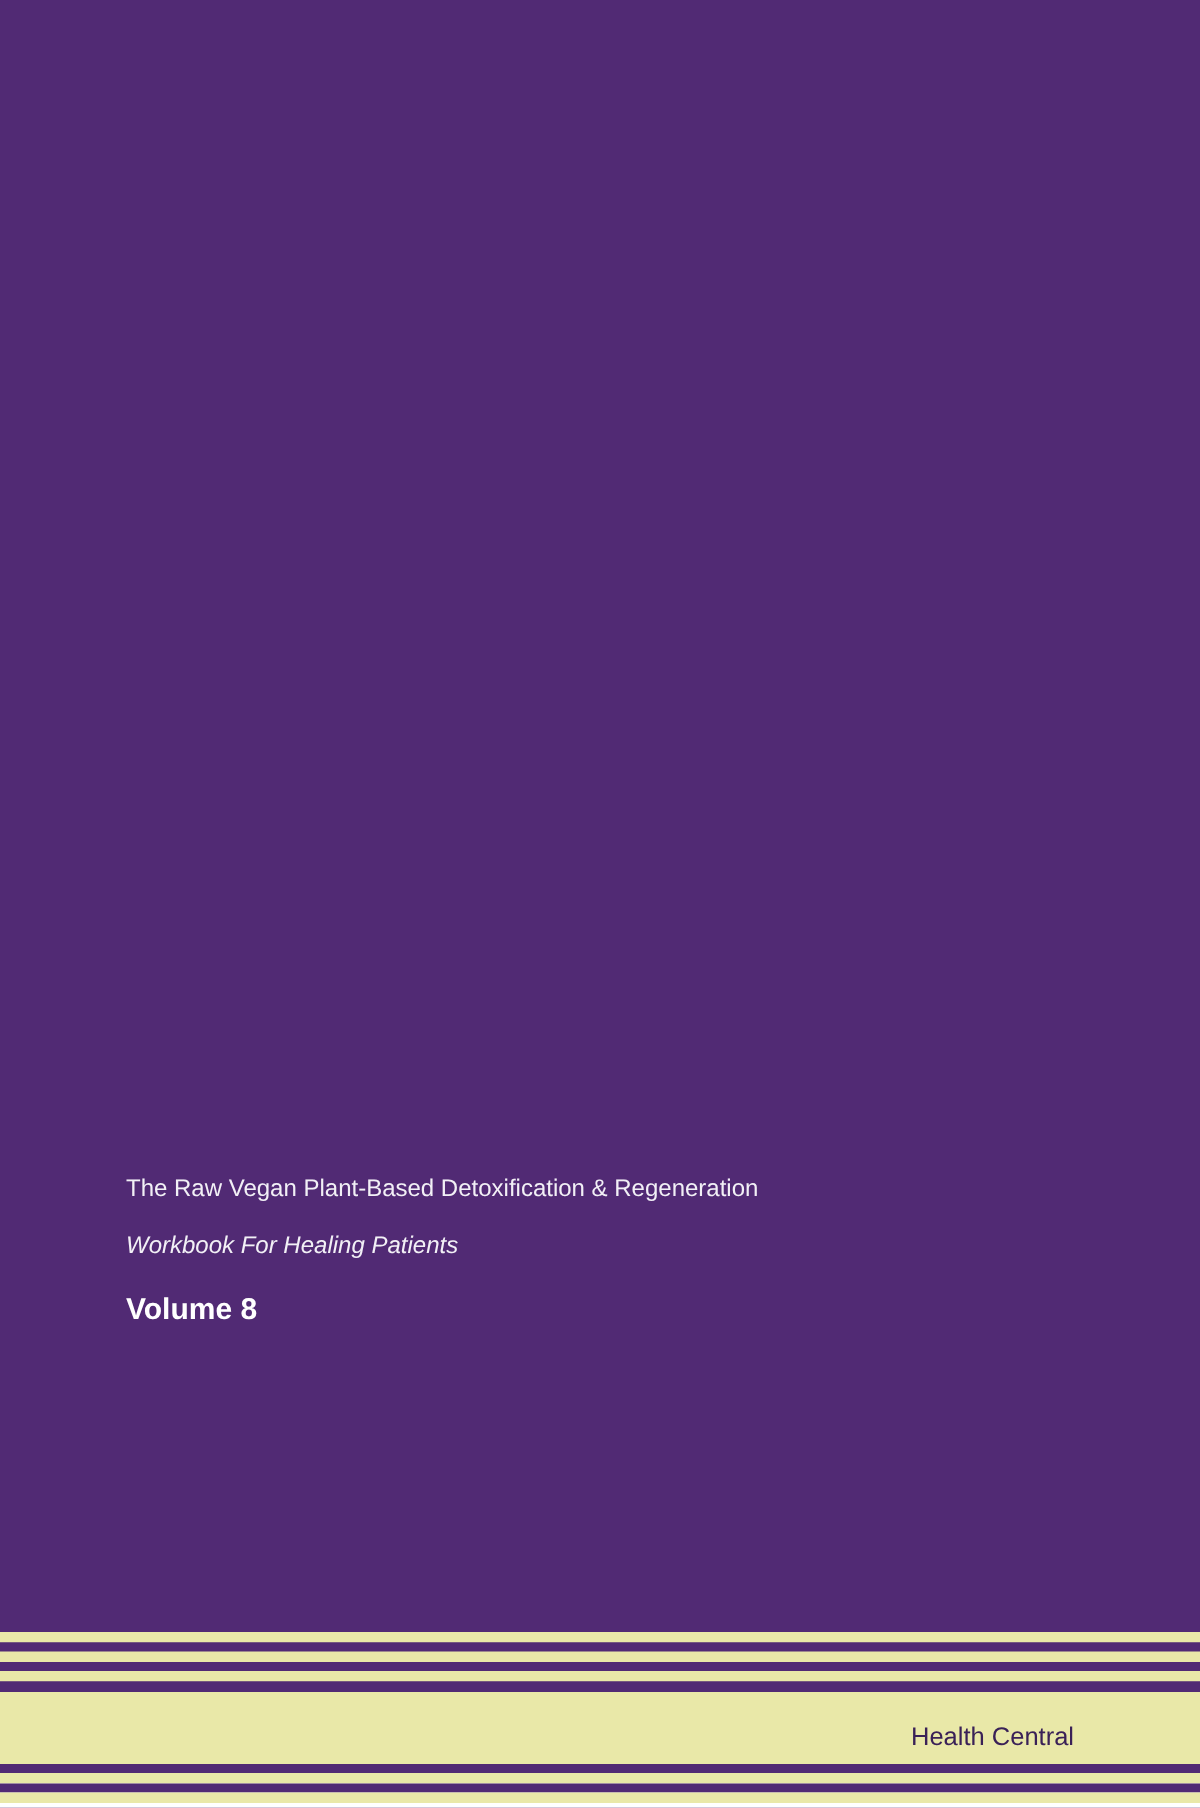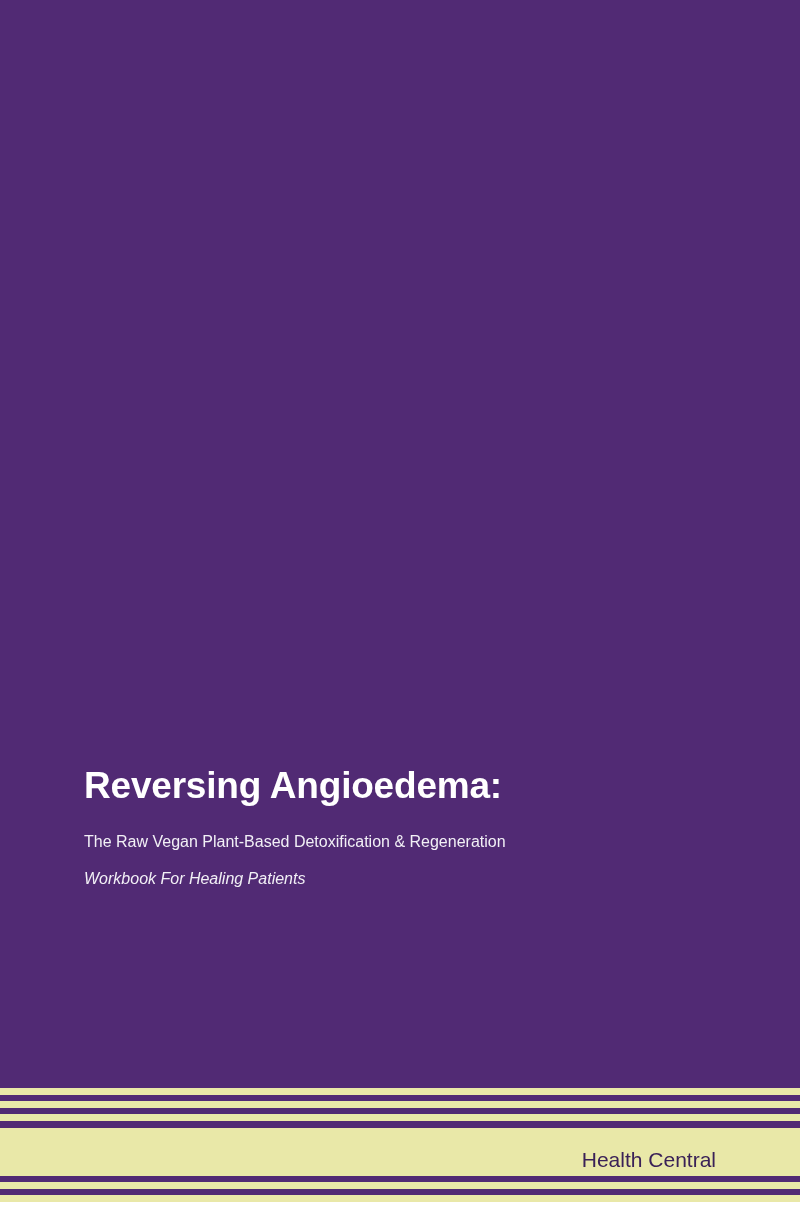--- a/index.html
+++ b/index.html
@@ -85,21 +85,21 @@
     top: 1128px;
     width: 800px;
     height: 48px;
     background: #e9e8a8;
   }
   .footer-text {
     position: absolute;
     right: 84px;
     top: 1148px;
     color: #3a2157;
-    font-size: 21px;
+    font-size: 17px;
     font-weight: normal;
     text-align: right;
   }
   .bottom-edge {
     position: absolute;
     left: 0;
     top: 1176px;
     width: 800px;
     height: 29px;
     background: #ffffff;
@@ -115,23 +115,23 @@
     background: #512a74;
   }
 </style>
 </head>
 <body>
 
 <div class="page">
   <div class="cover">
 
     <div class="title-block">
-      <h1 class="title-line">Reversing Angioedema:</h1>
       <p class="subtitle-line">The Raw Vegan Plant-Based Detoxification &amp; Regeneration</p>
       <p class="subtitle-line second">Workbook For Healing Patients</p>
+      <p class="volume-line">Volume 8</p>
     </div>
 
     <div class="stripes">
       <div class="stripe s1"></div>
       <div class="gap g1"></div>
       <div class="stripe s2"></div>
       <div class="gap g2"></div>
       <div class="stripe s3"></div>
       <div class="gap g3"></div>
     </div>

